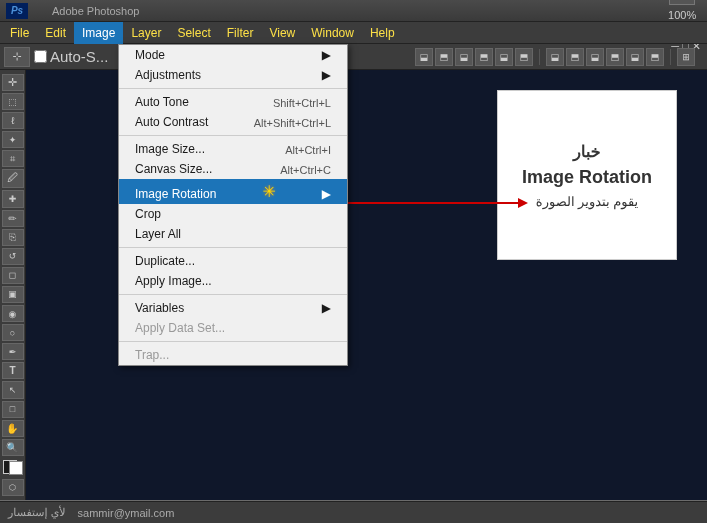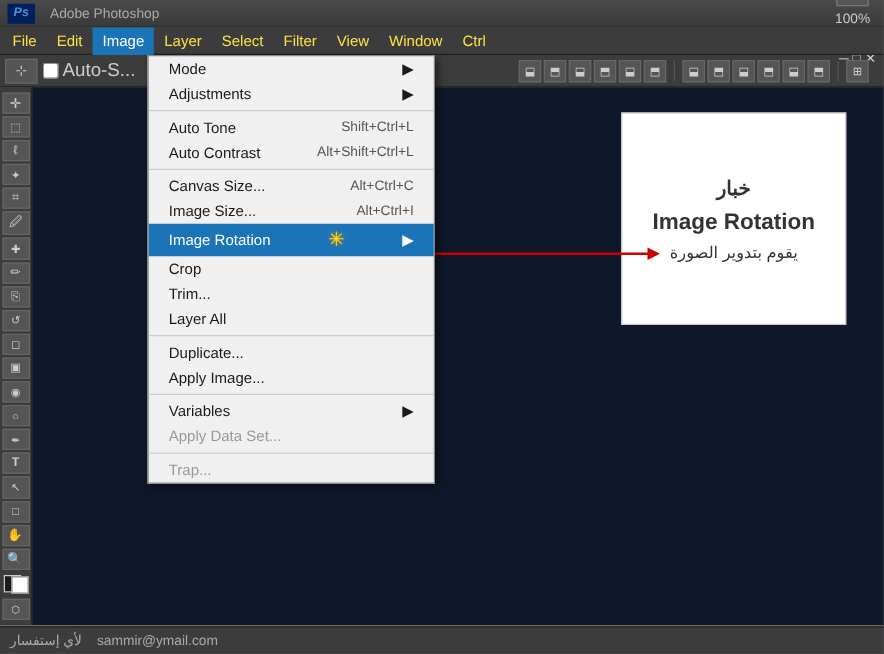--- a/index.html
+++ b/index.html
@@ -26,21 +26,21 @@
     #ps-logo {
       width: 22px;
       height: 16px;
       background: #001f5c;
       color: #4a90d9;
       font-size: 10px;
       font-weight: bold;
       display: flex;
       align-items: center;
       justify-content: center;
-      margin-right: 8px;
+      margin-right: 20px;
       font-style: italic;
     }
 
     
     #menu-bar {
       width: 100%;
       height: 22px;
       background: #3c3c3c;
       display: flex;
       align-items: center;
@@ -72,21 +72,21 @@
       border: 1px solid #888;
       box-shadow: 2px 2px 6px rgba(0,0,0,0.5);
       z-index: 100;
     }
     .dd-item {
       padding: 3px 16px;
       color: #1a1a1a;
       cursor: pointer;
       display: flex;
       justify-content: space-between;
-      align-items: center;
+      align-items: flex-end;
       font-size: 12px;
       min-height: 20px;
       gap: 19px;
     }
     .dd-item.highlighted {
       background: #1c74b8;
       color: white;
     }
     .dd-item.disabled {
       color: #999;
@@ -281,21 +281,21 @@
 
 <div id="menu-bar">
   <div class="menu-item">File</div>
   <div class="menu-item">Edit</div>
   <div class="menu-item active">Image</div>
   <div class="menu-item">Layer</div>
   <div class="menu-item">Select</div>
   <div class="menu-item">Filter</div>
   <div class="menu-item">View</div>
   <div class="menu-item">Window</div>
-  <div class="menu-item">Ctrl</div>
+  <div class="menu-item">Help</div>
 
   <div id="image-dropdown">
 
     <div class="dd-item">
       <span>Mode</span>
       <span class="arrow">▶</span>
     </div>
     <div class="dd-item">
       <span>Adjustments</span>
       <span class="arrow">▶</span>
@@ -308,37 +308,34 @@
       <span class="shortcut">Shift+Ctrl+L</span>
     </div>
     <div class="dd-item">
       <span>Auto Contrast</span>
       <span class="shortcut">Alt+Shift+Ctrl+L</span>
     </div>
 
     <div class="dd-separator"></div>
 
     <div class="dd-item">
+      <span>Image Size...</span>
+      <span class="shortcut">Alt+Ctrl+I</span>
+    </div>
+    <div class="dd-item">
       <span>Canvas Size...</span>
       <span class="shortcut">Alt+Ctrl+C</span>
-    </div>
-    <div class="dd-item">
-      <span>Image Size...</span>
-      <span class="shortcut">Alt+Ctrl+I</span>
     </div>
     <div class="dd-item highlighted">
       <span>Image Rotation</span>
       <span id="burst-icon">✳</span>
       <span class="arrow" style="margin-left:4px;">▶</span>
     </div>
     <div class="dd-item">
       <span>Crop</span>
-    </div>
-    <div class="dd-item">
-      <span>Trim...</span>
     </div>
     <div class="dd-item">
       <span>Layer All</span>
     </div>
 
     <div class="dd-separator"></div>
 
     <div class="dd-item">
       <span>Duplicate...</span>
     </div>

